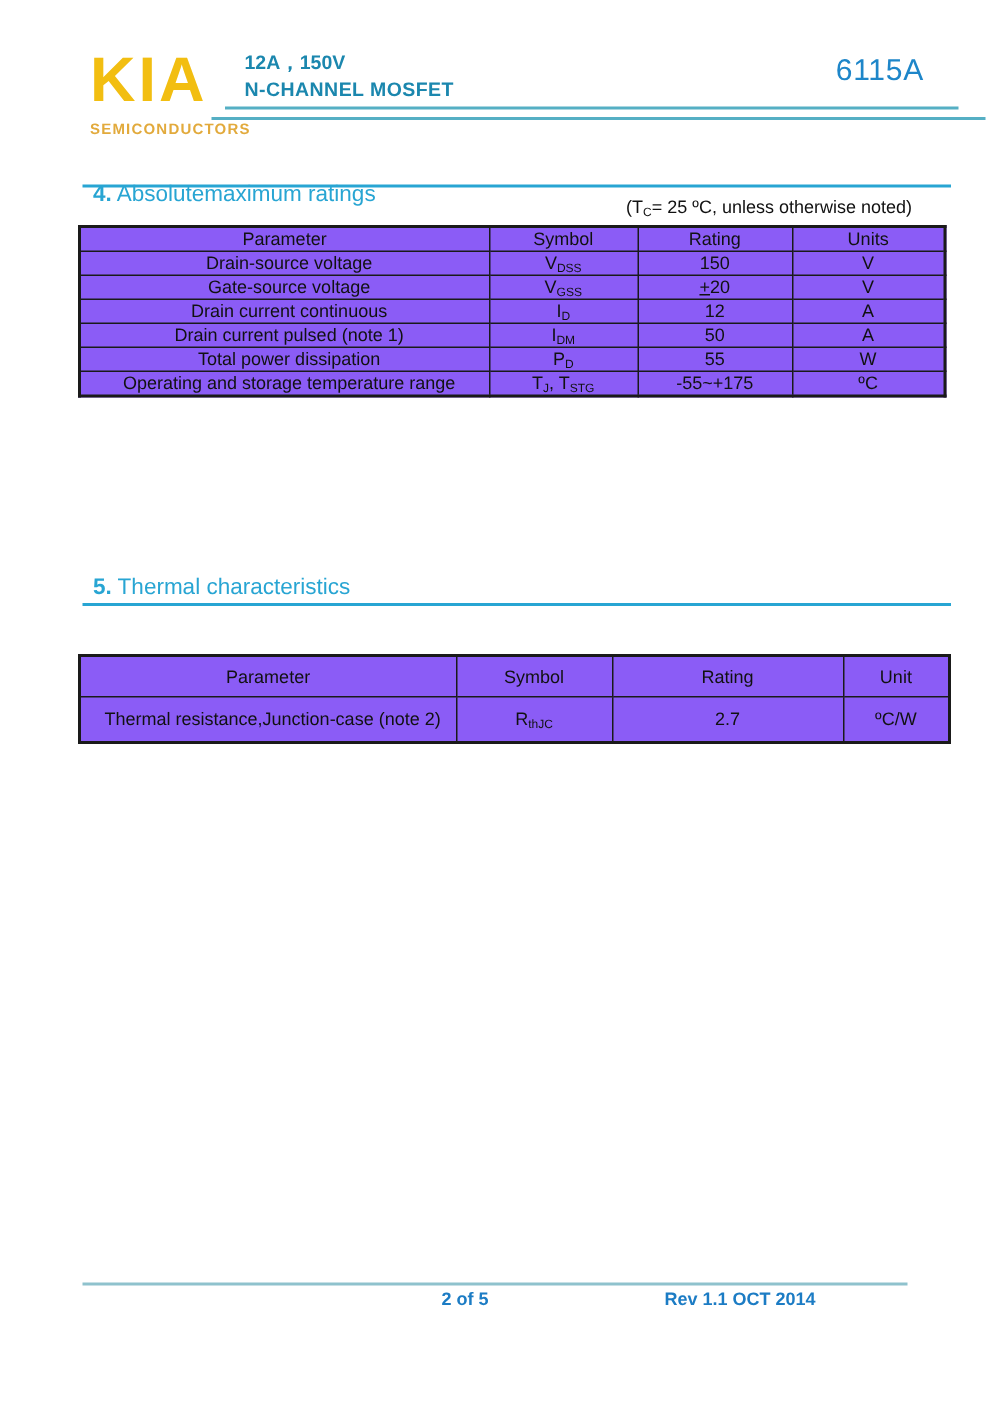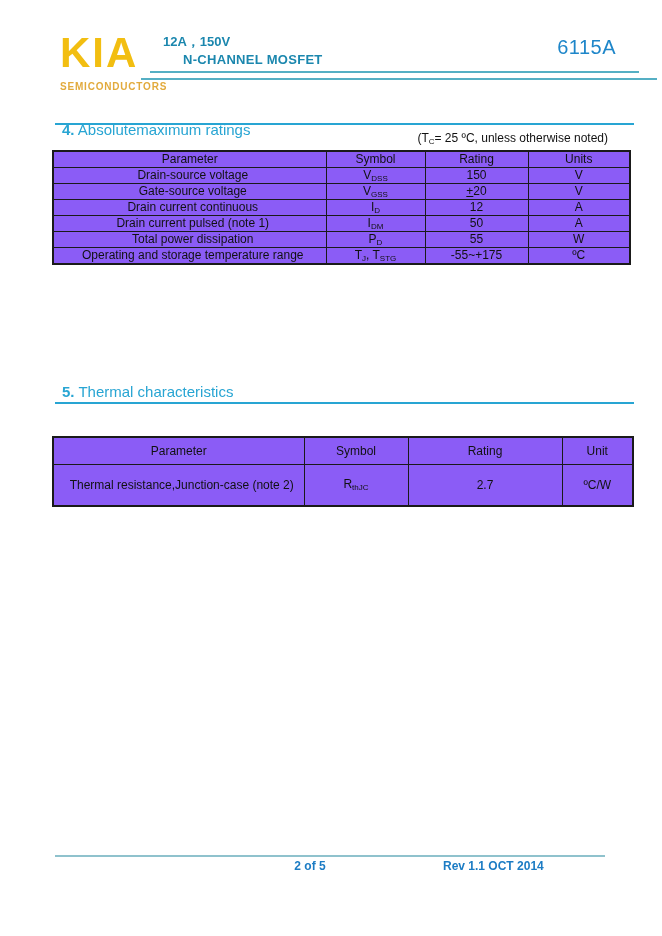--- a/index.html
+++ b/index.html
@@ -15,21 +15,21 @@
   }
   *{margin:0;padding:0;box-sizing:border-box;}
   html,body{background:#ffffff;}
   body{font-family:"Liberation Sans","DejaVu Sans",sans-serif;color:var(--ink);}
   .page{position:relative;width:662px;height:936px;background:#ffffff;overflow:hidden;}
 
   
   .logo{position:absolute;left:60px;top:32px;font-size:42px;font-weight:bold;letter-spacing:2px;color:var(--gold);line-height:1;}
   .brand-sub{position:absolute;left:60px;top:81px;font-size:10px;font-weight:bold;letter-spacing:0.8px;color:var(--gold-sub);}
   .subtitle-1{position:absolute;left:163px;top:33px;font-size:13px;font-weight:bold;color:var(--teal-text);}
-  .subtitle-2{position:absolute;left:163px;top:52px;font-size:13px;font-weight:bold;color:var(--teal-text);letter-spacing:0.3px;margin-left:20px;}
+  .subtitle-2{position:absolute;left:163px;top:52px;font-size:13px;font-weight:bold;color:var(--teal-text);letter-spacing:0.3px;}
   .part-number{position:absolute;left:516px;top:36px;width:100px;text-align:right;font-size:20px;color:var(--part-blue);letter-spacing:0.5px;}
   .rule{position:absolute;height:2px;background:var(--rule-teal);}
   .rule-top{left:150px;top:71px;width:489px;}
   .rule-bottom{left:141px;top:78px;width:516px;}
 
   
   .section-heading{position:absolute;left:62px;font-size:15px;color:var(--section-cyan);}
   .section-heading .num{font-weight:bold;}
   .section-underline{position:absolute;left:55px;width:579px;height:2px;background:var(--section-cyan);}
   .h4{top:121px;} .u4{top:123px;}
@@ -40,21 +40,21 @@
 
   
   table{border-collapse:collapse;table-layout:fixed;background:#8b5cf6;}
   .dtable{position:absolute;border:2px solid #1a1a1a;}
   .dtable th,.dtable td{border:1px solid #1a1a1a;font-weight:normal;font-size:12px;text-align:center;vertical-align:middle;overflow:hidden;white-space:nowrap;}
   .dtable td.param{text-align:center;padding-left:6px;}
   .t1{left:52px;top:150px;width:577px;}
   .t1 tr{height:16px;}
   .t2{left:52px;top:436px;width:580px;}
   .t2 tr.head{height:27px;}
-  .t2 tr.datarow{height:42px;padding-left:36px;}
+  .t2 tr.datarow{height:31px;padding-left:36px;}
   sub{font-size:8px;vertical-align:-2px;letter-spacing:0;}
   .pm{text-decoration:underline;}
 
   
   .footer-rule{position:absolute;left:55px;top:855px;width:550px;height:2px;background:var(--footer-line);}
   .page-number{position:absolute;left:280px;top:859px;width:60px;text-align:center;font-size:12px;font-weight:bold;color:var(--footer-blue);}
   .revision{position:absolute;left:443px;top:859px;width:120px;text-align:left;font-size:12px;font-weight:bold;color:var(--footer-blue);}
 </style>
 </head>
 <body>

